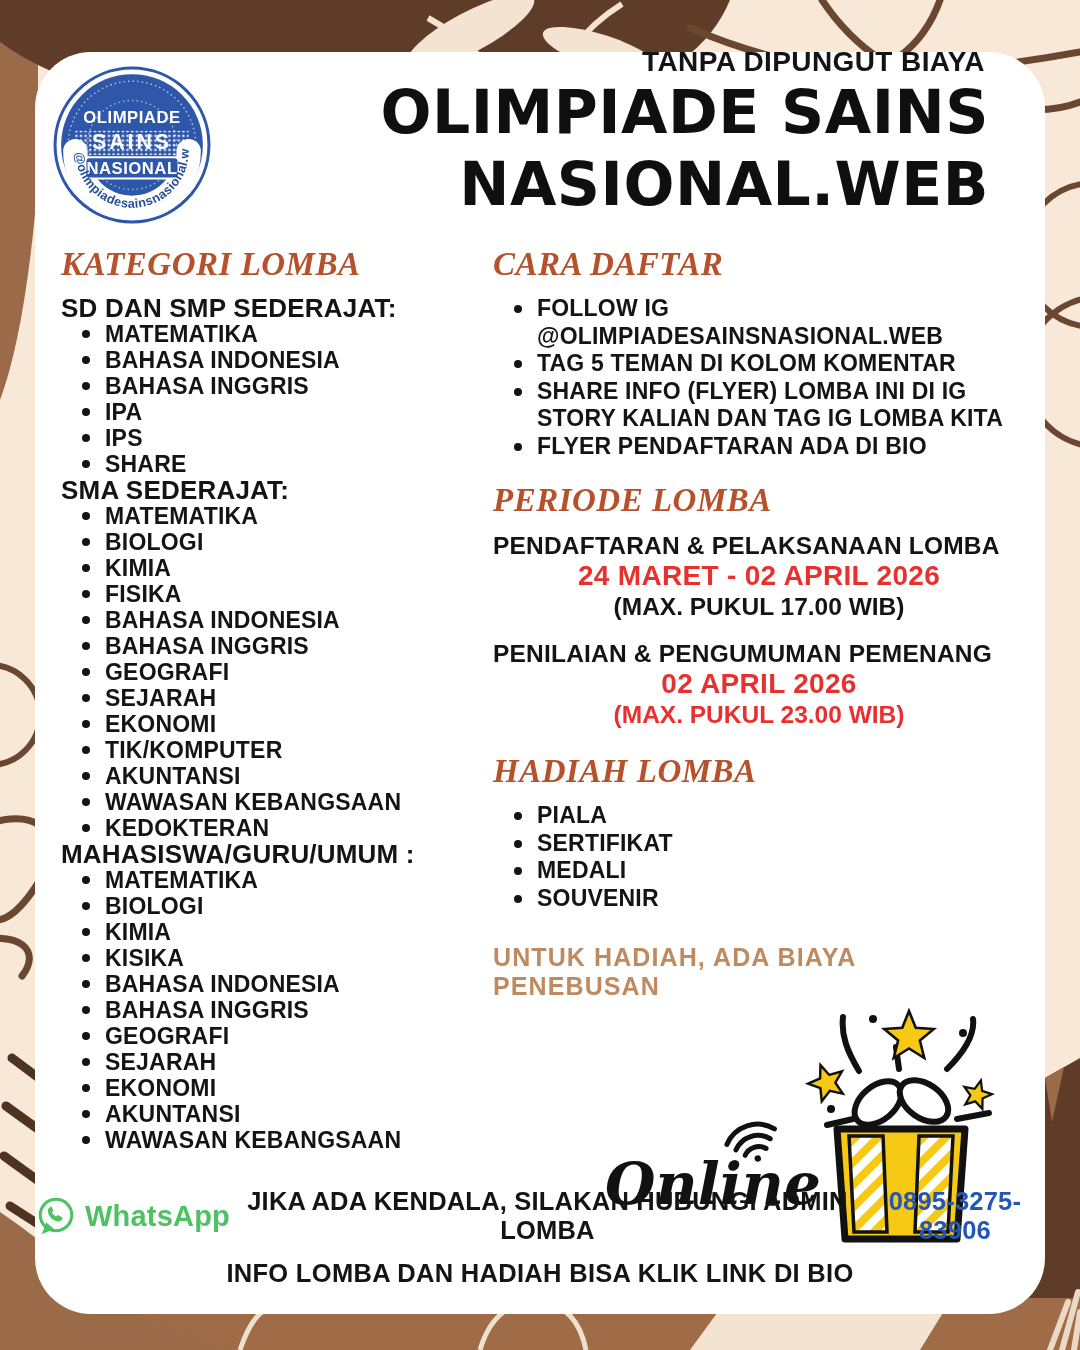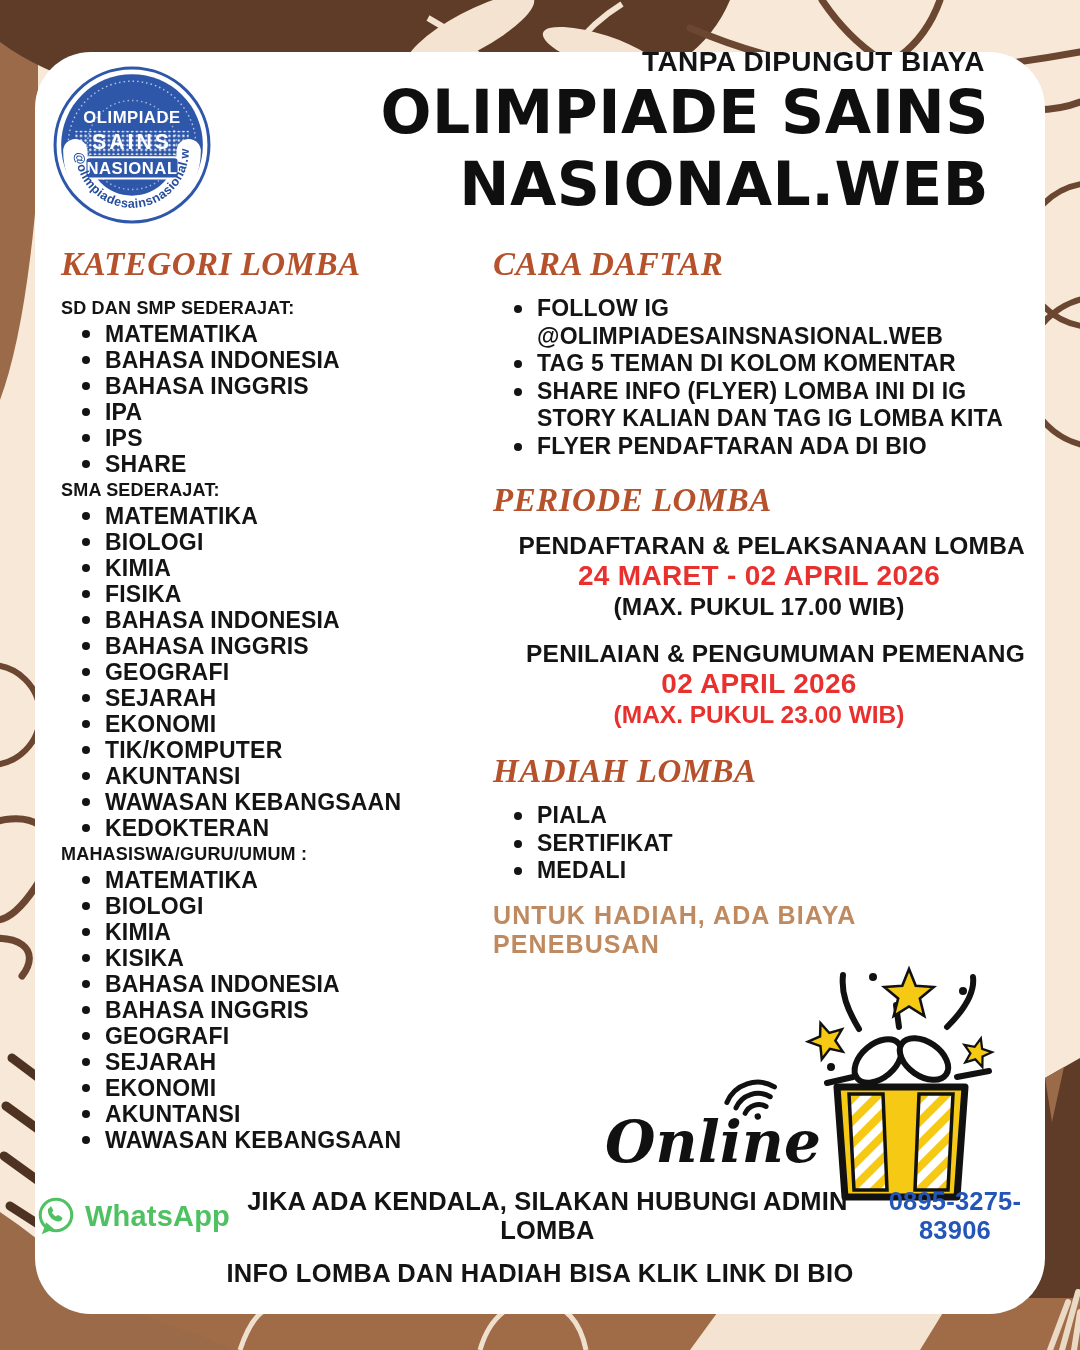--- a/index.html
+++ b/index.html
@@ -8,32 +8,32 @@
   .bg{position:absolute;left:0;top:0;width:1080px;height:1350px;}
   .card{position:absolute;left:35px;top:52px;width:1010px;height:1262px;background:#ffffff;border-radius:56px;}
   .free{position:absolute;top:-6px;right:60px;font-size:28px;font-weight:800;letter-spacing:.4px;color:#141414;}
   .title{position:absolute;top:24px;right:56px;text-align:right;font-family:"DejaVu Sans",sans-serif;font-weight:700;font-size:60px;line-height:72px;color:#0f0f0f;letter-spacing:.5px;}
   .logo{position:absolute;top:12px;left:16px;width:162px;height:162px;}
   .col-left{position:absolute;left:26px;top:194px;width:442px;}
   .col-right{position:absolute;left:458px;top:194px;width:532px;}
   h2.section{font-family:"Liberation Serif",serif;font-weight:700;font-size:33px;color:#b5512b;letter-spacing:.5px;margin-bottom:12px;font-style:italic;}
   h2.mt1{margin-top:22px;}
   h2.mt2{margin-top:24px;}
-  .group-label{font-size:18px;font-weight:800;line-height:26px;letter-spacing:.2px;color:#141414;}
+  .group-label{font-size:26px;font-weight:800;line-height:26px;letter-spacing:.2px;color:#141414;}
   ul.bullets{list-style:none;padding-left:12px;}
   ul.bullets li{position:relative;padding-left:32px;font-size:23px;font-weight:800;line-height:26px;letter-spacing:.2px;color:#141414;}
   ul.bullets li::before{content:"";position:absolute;left:9px;top:9px;width:8px;height:8px;border-radius:50%;background:#141414;}
   ul.bullets.loose li{line-height:27.5px;white-space:pre-line;}
   ul.bullets.loose li::before{top:10px;}
-  .p-title{font-size:24.5px;font-weight:800;text-align:right;line-height:29px;letter-spacing:.2px;}
+  .p-title{font-size:24.5px;font-weight:800;text-align:left;line-height:29px;letter-spacing:.2px;}
   .p-date{font-size:28px;font-weight:800;text-align:center;line-height:32px;color:#e8312f;letter-spacing:.3px;}
   .p-note{font-size:24.5px;font-weight:800;text-align:center;line-height:29px;}
   .p-note.red{color:#e8312f;}
   .p-gap{height:18px;}
-  .tan-note{margin-top:16px;font-size:25px;font-weight:800;color:#bf8a5f;letter-spacing:1.1px;}
+  .tan-note{margin-top:31px;font-size:25px;font-weight:800;color:#bf8a5f;letter-spacing:1.1px;}
   .illu{position:relative;height:252px;margin-top:4px;}
   .online-svg{position:absolute;left:110px;bottom:26px;width:250px;height:125px;}
   .gift-svg{position:absolute;right:26px;top:2px;width:200px;height:245px;}
   .footer{position:absolute;left:0;right:0;bottom:26px;text-align:center;}
   .f1{display:flex;justify-content:center;align-items:center;gap:8px;font-size:25.5px;font-weight:800;letter-spacing:.2px;margin-top:32px;}
   .wa-icon{width:42px;height:42px;flex:0 0 auto;}
   .wa-label{color:#4fc163;font-size:29px;font-weight:700;letter-spacing:.2px;}
   .phone{color:#2456b8;}
   .f2{margin-top:14px;font-size:25.5px;font-weight:800;letter-spacing:.3px;}
 </style>
@@ -193,20 +193,21 @@
       <div class="p-title">PENILAIAN &amp; PENGUMUMAN PEMENANG</div>
       <div class="p-date">02 APRIL 2026</div>
       <div class="p-note red">(MAX. PUKUL 23.00 WIB)</div>
     </div>
 
     <h2 class="section mt2">HADIAH LOMBA</h2>
     <ul class="bullets loose">
         <li>PIALA</li>
         <li>SERTIFIKAT</li>
         <li>MEDALI</li>
+        <li>SOUVENIR</li>
       </ul>
 
     <div class="tan-note">UNTUK HADIAH, ADA BIAYA PENEBUSAN</div>
 
     <div class="illu">
 
       <svg class="online-svg" viewBox="0 0 250 125" xmlns="http://www.w3.org/2000/svg">
         <g transform="translate(152,44) rotate(-18)" stroke="#111111" stroke-width="5" fill="none" stroke-linecap="round">
           <circle cx="0" cy="9" r="3.2" fill="#111111" stroke="none"></circle>
           <path d="M-11,2 A15,15 0 0 1 11,2"></path>

